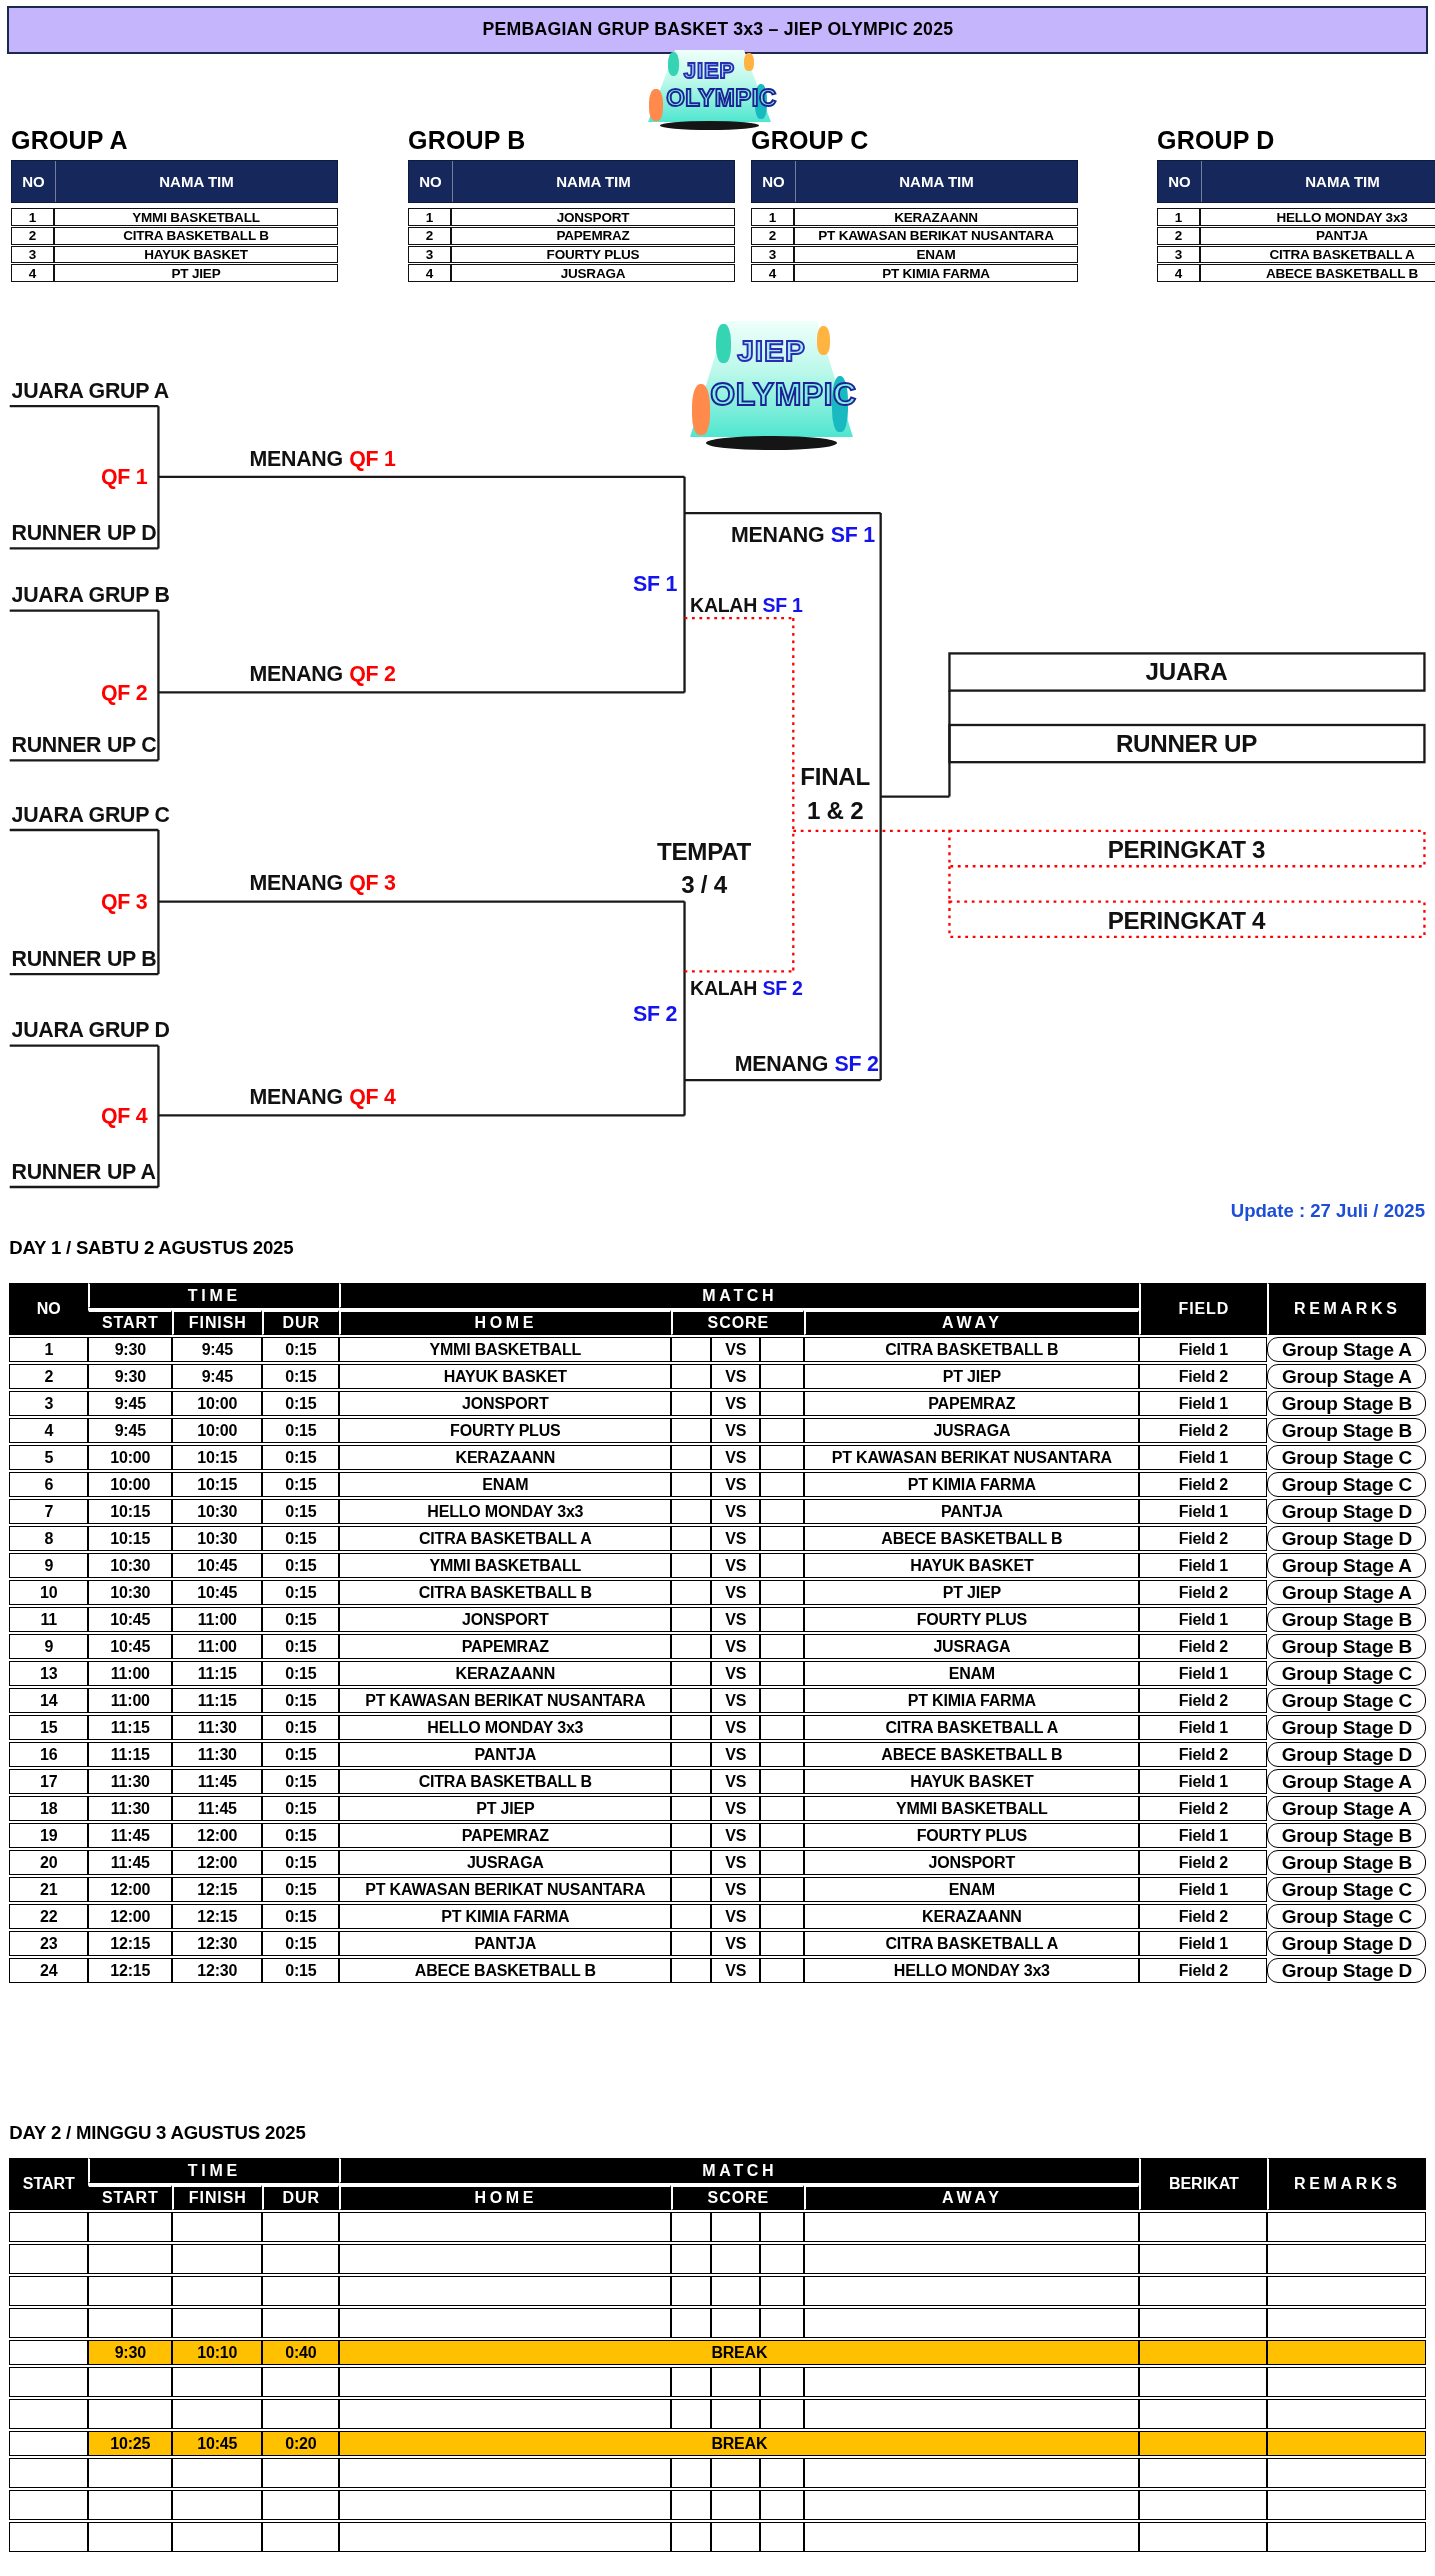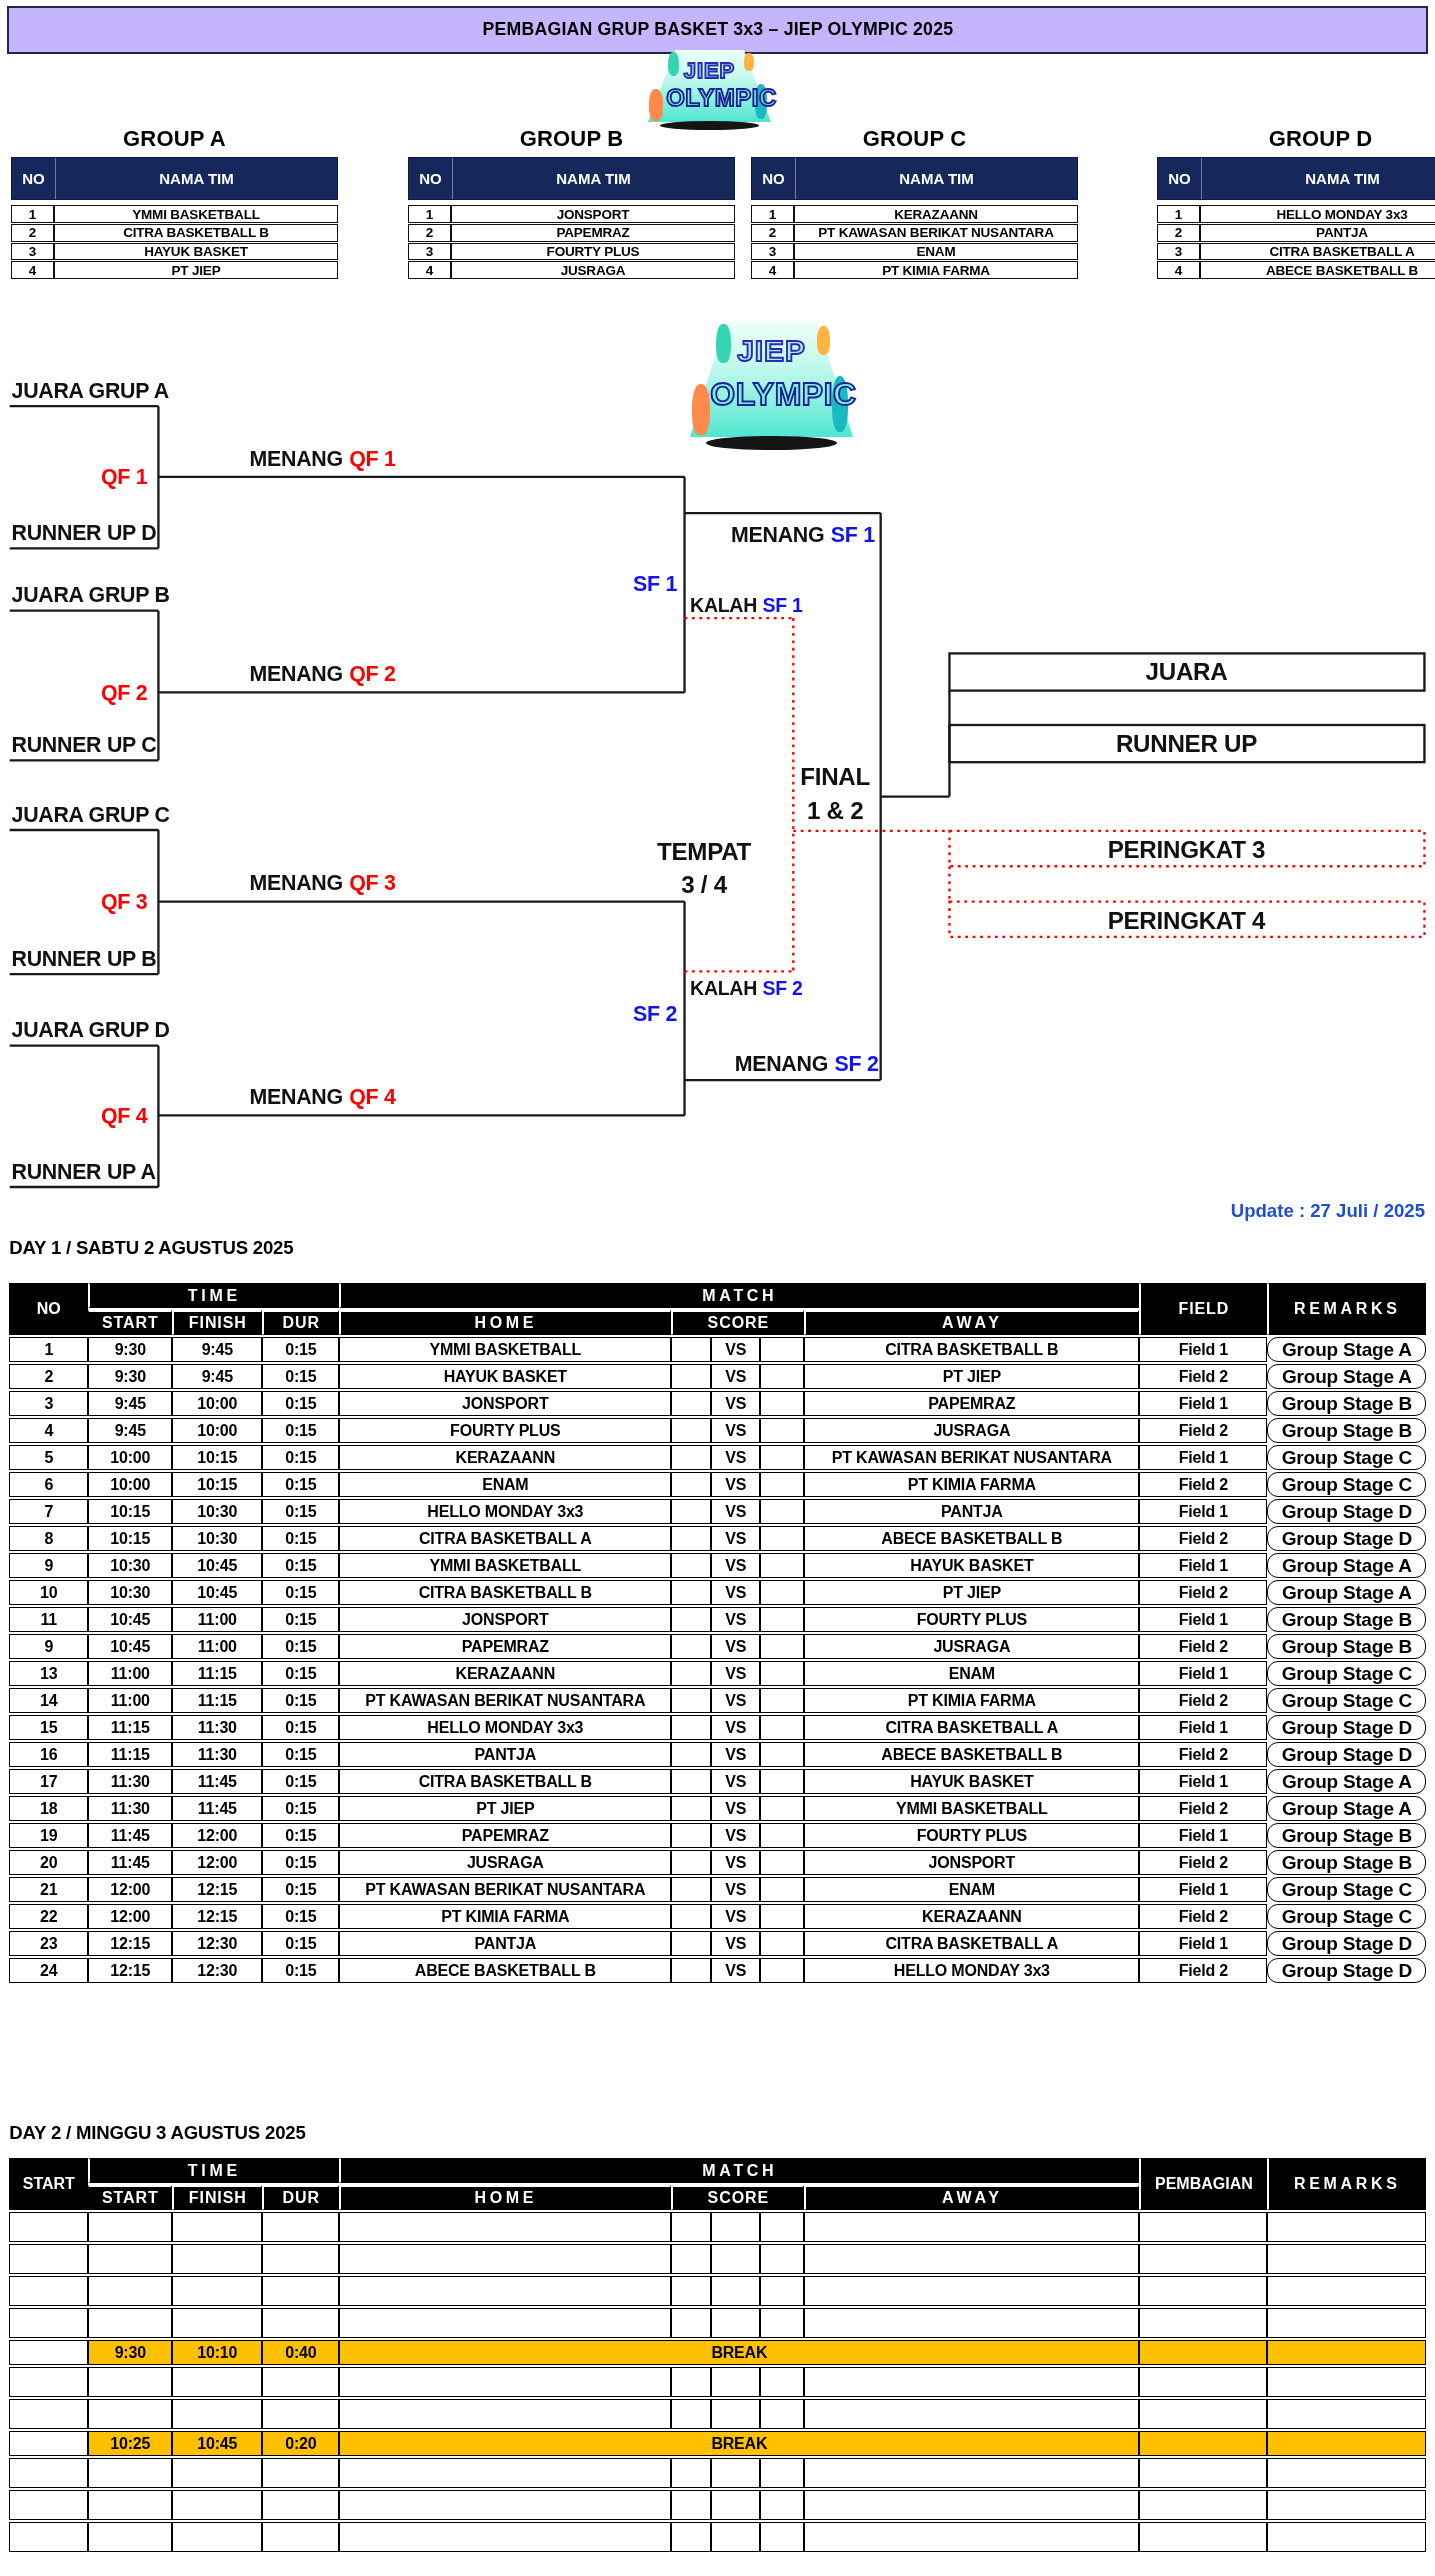--- a/index.html
+++ b/index.html
@@ -25,21 +25,21 @@
     font-weight:bold; color:#7df2e0; -webkit-text-stroke:1.9px #1f1f96; text-stroke:1.9px #1f1f96;
     letter-spacing:0.5px; }
   .logo .fig { position:absolute; border-radius:45% 45% 40% 40%; }
   .logo .f-orange { left:1%; bottom:14%; width:11%; height:38%; background:#ff8a4b; }
   .logo .f-teal   { right:3%; bottom:16%; width:10%; height:42%; background:#18b9c0; }
   .logo .f-green  { left:16%; top:2%; width:9%; height:30%; background:#35d4b2; }
   .logo .f-yellow { right:14%; top:4%; width:8%; height:22%; background:#ffb341; }
 
   
   .group { position:absolute; width:327px; }
-  .group .gtitle { text-align:center; font-weight:bold; font-size:22px; margin-bottom:4.6px; letter-spacing:0.2px; }
+  .group .gtitle { font-weight:bold; font-size:25px; margin-bottom:4.6px; letter-spacing:0.2px; }
   .group .ghead { display:flex; background:#16275B; color:#fff; font-weight:bold; height:43px;
     border:0.9px solid #0e1a40; }
   .group .ghead .gno { width:43px; display:flex; align-items:center; justify-content:center; font-size:15px; }
   .group .ghead .gteam { flex:1; display:flex; align-items:center; justify-content:center; font-size:15px;
     border-left:0.9px solid rgba(255,255,255,.4); }
   .group table { width:100%; border-collapse:separate; border-spacing:0 1.9px; margin-top:4.6px; table-layout:fixed; }
   .group td { border:1.4px solid #111; height:17.7px; text-align:center; font-weight:bold; font-size:13.5px;
     letter-spacing:-0.2px; white-space:nowrap; overflow:hidden; }
   .group td.no { width:43px; }
 
@@ -631,21 +631,21 @@
       <col style="width:44px">
       <col style="width:335px">
       <col style="width:128px">
       <col style="width:159px">
     </colgroup>
   <thead>
     <tr>
       <th rowspan="2">START</th>
       <th colspan="3" class="gap ls3">TIME</th>
       <th colspan="5" class="gap ls3">MATCH</th>
-      <th rowspan="2" class="gap">PEMBAGIAN</th>
+      <th rowspan="2" class="gap">BERIKAT</th>
       <th rowspan="2" class="gap ls3">REMARKS</th>
     </tr>
     <tr class="h2">
       <th class="ls1">START</th>
       <th class="gap ls1">FINISH</th>
       <th class="gap ls1">DUR</th>
       <th class="gap ls3">HOME</th>
       <th colspan="3" class="gap ls1">SCORE</th>
       <th class="gap ls3">AWAY</th>
     </tr>

